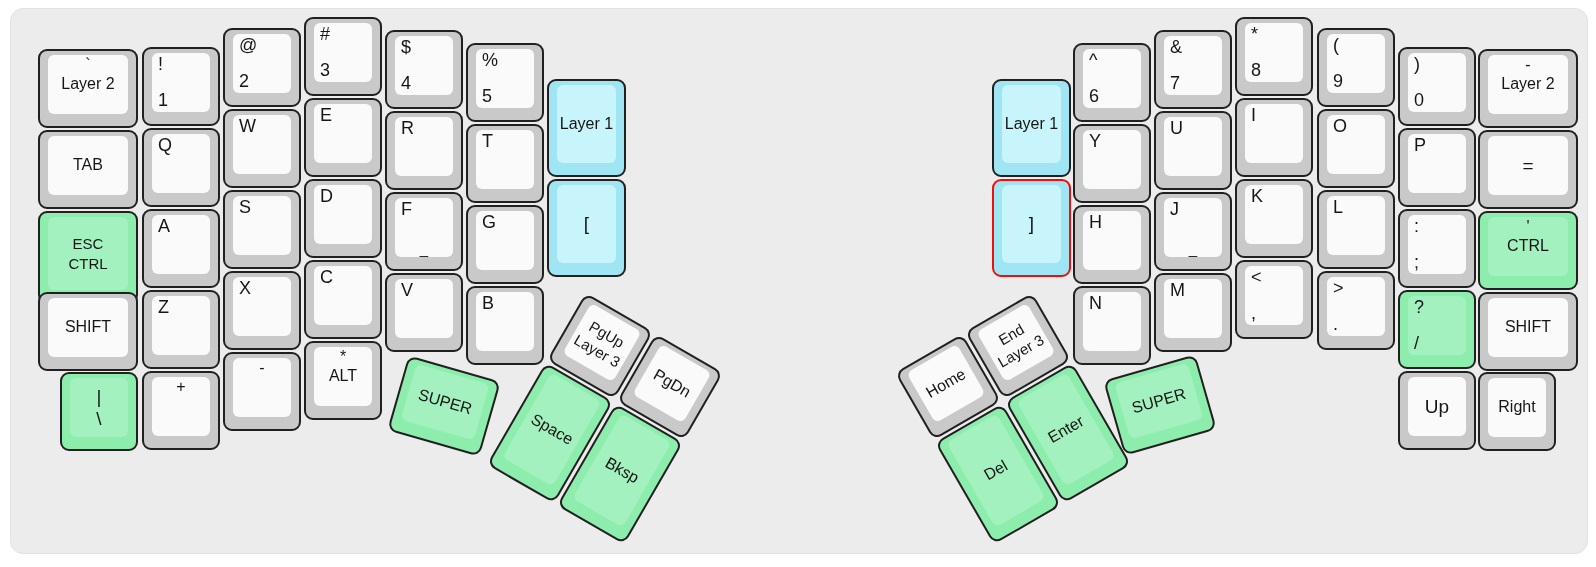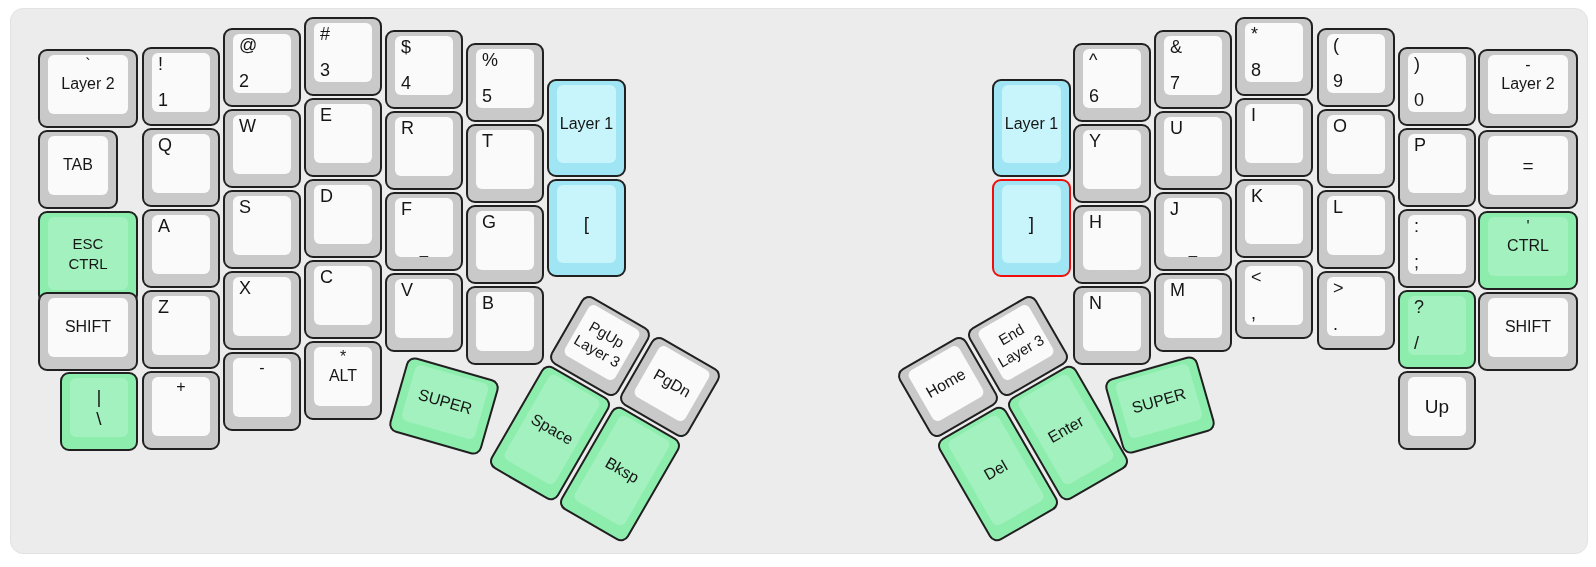--- a/index.html
+++ b/index.html
@@ -49,21 +49,21 @@
 <div id="stage">
   <div id="board"></div>
 <div class="key gray" style="left: 38px; top: 49px; width: 100px; height: 79px;">
       <div class="face">
         <span class="lbl ltc">`</span>
         <div class="lc">
           <div>Layer 2</div>
         </div>
       </div>
     </div>
-    <div class="key gray" style="left: 38px; top: 130px; width: 80px; height: 79px;">
+    <div class="key gray" style="left: 38px; top: 130px; width: 100px; height: 79px;">
       <div class="face">
         <div class="lc">
           <div>TAB</div>
         </div>
       </div>
     </div>
     <div class="key green" style="left: 38px; top: 211px; width: 100px; height: 93px;">
       <div class="face">
         <div class="lc lc-sm">
           <div>ESC</div>
@@ -414,20 +414,27 @@
         </div>
       </div>
     </div>
     <div class="key gray" style="left: 1478px; top: 292px; width: 100px; height: 79px;">
       <div class="face">
         <div class="lc">
           <div>SHIFT</div>
         </div>
       </div>
     </div>
+    <div class="key gray" style="left: 1478px; top: 372px; width: 78px; height: 79px;">
+      <div class="face">
+        <div class="lc">
+          <div>Right</div>
+        </div>
+      </div>
+    </div>
     <div class="key green" style="left: 1112px; top: 366px; width: 96px; height: 78px; transform: rotate(-16deg); transform-origin: 50% 50%;">
       <div class="face">
         <div class="lc">
           <div>SUPER</div>
         </div>
       </div>
     </div>
     <div class="key green" style="left: 1029px; top: 374px; width: 78px; height: 118px; transform: rotate(-30deg); transform-origin: 50% 50%;">
       <div class="face">
         <div class="lc">

